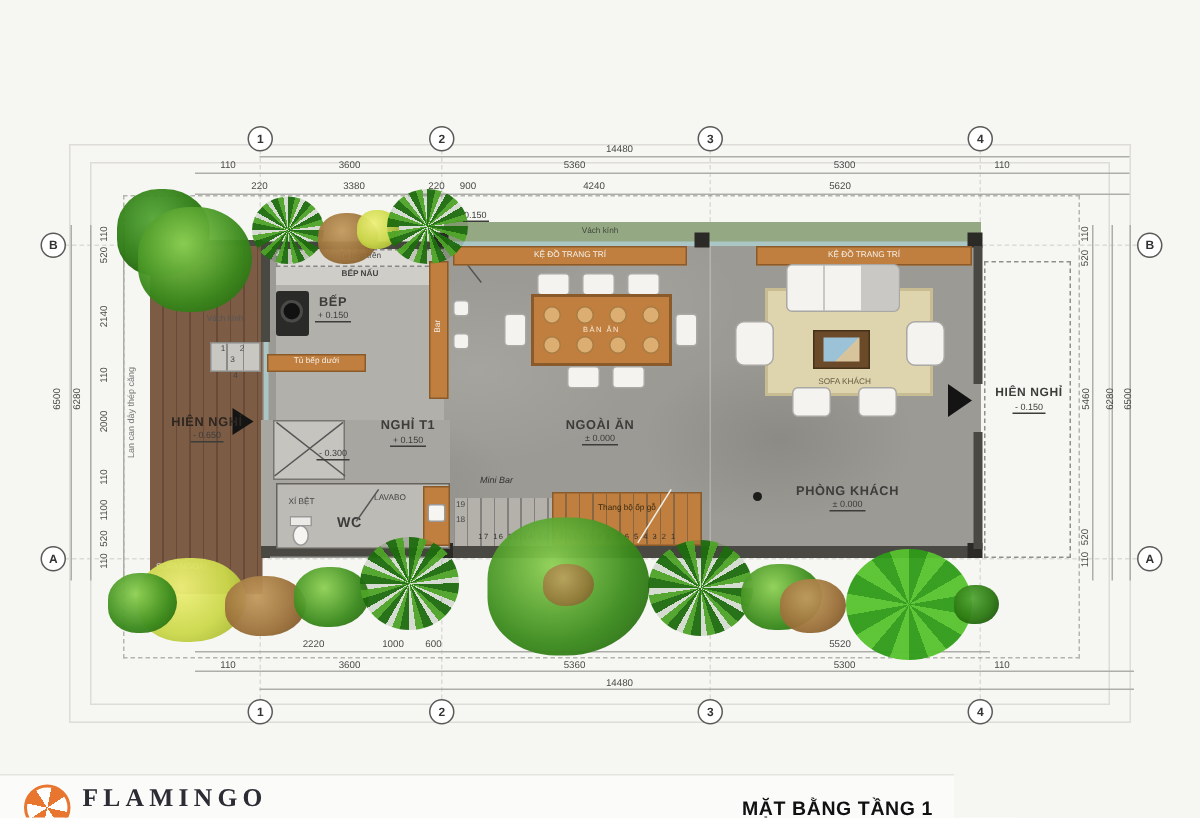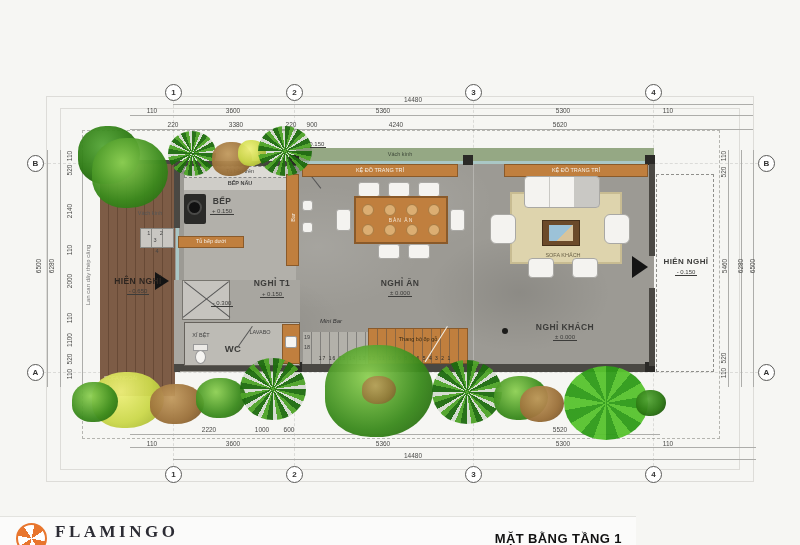--- a/index.html
+++ b/index.html
@@ -248,36 +248,36 @@
   </div>
   <div class="a" style="left:362px;top:224px;width:78px;height:12px;display:flex;gap:10px">
     <i style="width:10px;height:10px;border-radius:50%;background:#dcae72;border:1px solid #a87c44"></i>
     <i style="width:10px;height:10px;border-radius:50%;background:#dcae72;border:1px solid #a87c44"></i>
     <i style="width:10px;height:10px;border-radius:50%;background:#dcae72;border:1px solid #a87c44"></i>
     <i style="width:10px;height:10px;border-radius:50%;background:#dcae72;border:1px solid #a87c44"></i>
   </div>
   <div class="a" style="left:380px;top:217px;width:42px;font-size:5px;color:rgba(255,250,240,.85);text-align:center;letter-spacing:1px">BÀN ĂN</div>
   <div class="a white-furn" style="left:378px;top:244px;width:22px;height:15px"></div>
   <div class="a white-furn" style="left:408px;top:244px;width:22px;height:15px"></div>
-  <div class="a rl" style="left:365px;top:278px;width:70px">NGHỈ ĂN</div>
+  <div class="a rl" style="left:365px;top:278px;width:70px">NGOÀI ĂN</div>
   <div class="a el" style="left:365px;top:290px;width:70px"><span>± 0.000</span></div>
 
   <div class="a wood" style="left:504px;top:164px;width:144px;height:13px"></div>
   <div class="a slw" style="left:504px;top:167px;width:144px">KỆ ĐỒ TRANG TRÍ</div>
   <div class="a" style="left:510px;top:192px;width:112px;height:72px;background:#ded4ad;border:2px solid #c8bc92;box-sizing:border-box"></div>
   <div class="a white-furn" style="left:524px;top:176px;width:76px;height:32px;border-radius:4px;
        background-image:linear-gradient(90deg,transparent 0 24px,#c9c8c4 24px 25px,transparent 25px 49px,#c9c8c4 49px 50px)"></div>
   <div class="a white-furn" style="left:490px;top:214px;width:26px;height:30px;border-radius:6px"></div>
   <div class="a white-furn" style="left:604px;top:214px;width:26px;height:30px;border-radius:6px"></div>
   <div class="a" style="left:542px;top:220px;width:38px;height:26px;background:#6b4a2a;border:1px solid #45301a;box-sizing:border-box"></div>
   <div class="a" style="left:549px;top:225px;width:24px;height:16px;background:linear-gradient(135deg,#9cc2d8 0 60%,#d8c49c 60%)"></div>
   <div class="a white-furn" style="left:528px;top:258px;width:26px;height:20px;border-radius:4px"></div>
   <div class="a white-furn" style="left:572px;top:258px;width:26px;height:20px;border-radius:4px"></div>
   <div class="a sl" style="left:528px;top:252px;width:70px;color:#6b6248">SOFA KHÁCH</div>
-  <div class="a rl" style="left:520px;top:322px;width:90px">NGHỈ KHÁCH</div>
+  <div class="a rl" style="left:520px;top:322px;width:90px">PHÒNG KHÁCH</div>
   <div class="a el" style="left:520px;top:334px;width:90px"><span>± 0.000</span></div>
 
   <div class="a rl" style="left:103px;top:276px;width:70px;color:#2e2620">HIÊN NGHỈ</div>
   <div class="a el" style="left:103px;top:288px;width:70px"><span>- 0.650</span></div>
   <div class="a slw" style="left:100px;top:375px;width:48px;text-align:left;padding-left:4px">SOFA NGOÀI</div>
   <div class="a rl" style="left:655px;top:257px;width:62px;font-size:8px">HIÊN NGHỈ</div>
   <div class="a el" style="left:655px;top:269px;width:62px"><span>- 0.150</span></div>
 
   <div class="a pl pl-dark" style="left:78px;top:126px;width:62px;height:58px"></div>
   <div class="a pl pl-green" style="left:92px;top:138px;width:76px;height:70px"></div>

